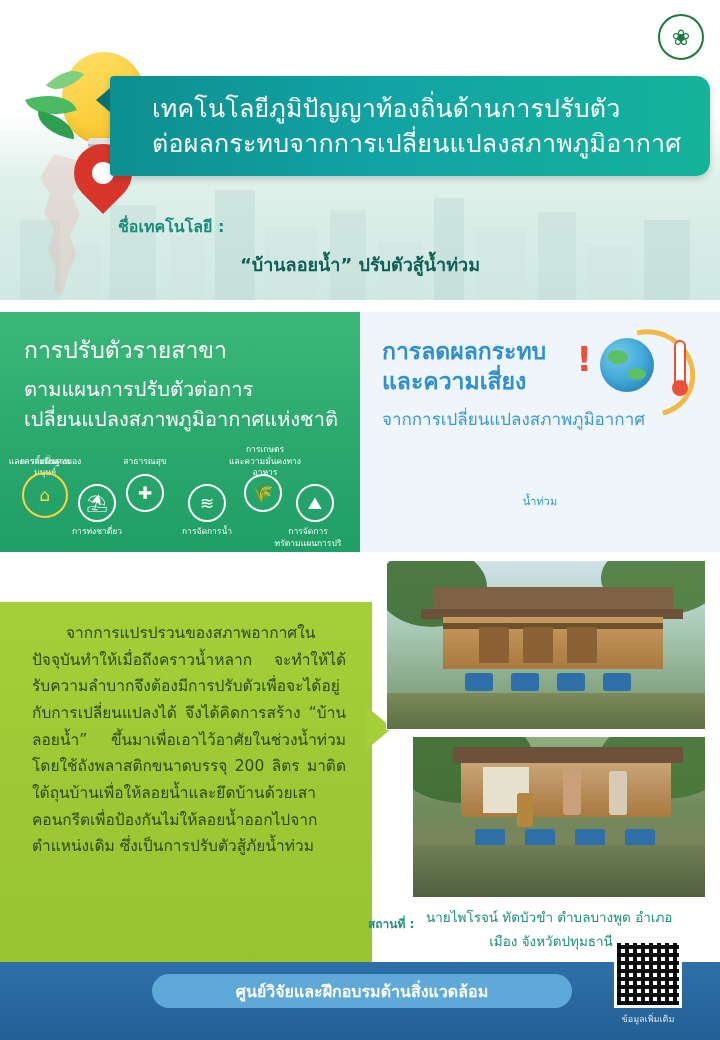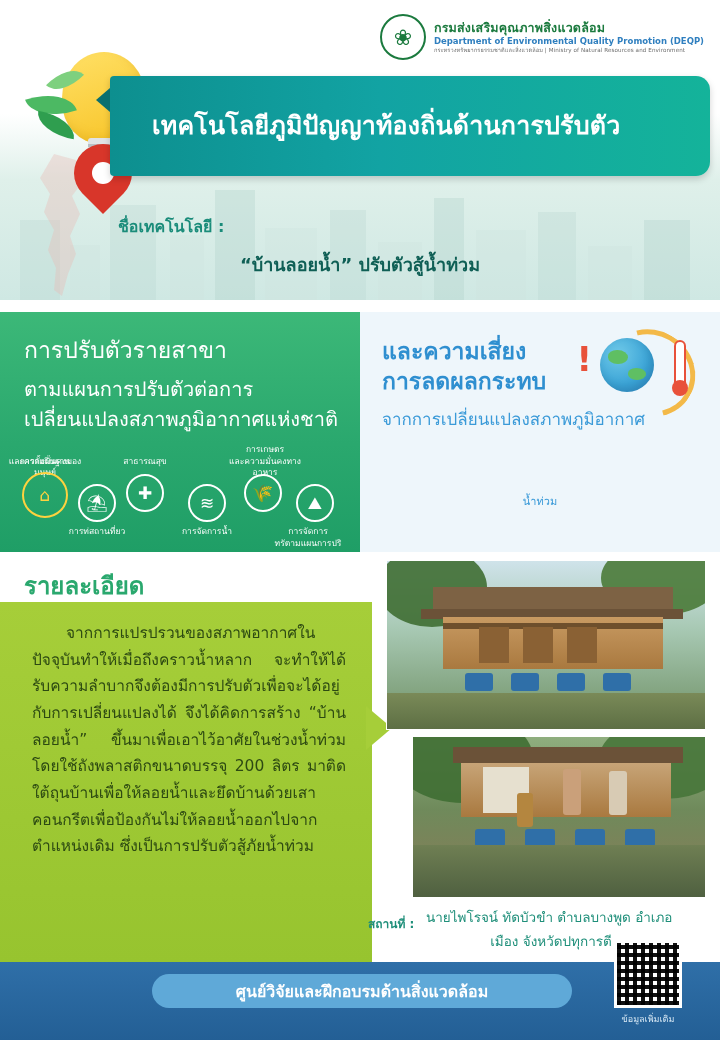--- a/index.html
+++ b/index.html
@@ -48,21 +48,21 @@
     box-shadow: 0 3px 7px rgba(0,0,0,.18);
     display: flex; flex-direction: column; justify-content: center;
     padding-left: 42px;
   }
   .title-ribbon:after {
     content: ""; position: absolute; left: -14px; top: 12px;
     width: 0; height: 0; border-top: 12px solid transparent;
     border-bottom: 12px solid transparent; border-right: 14px solid #0a6f6f;
   }
   .title-line {
-    color: #ffffff; font-size: 25px; font-weight: bold;
+    color: #ffffff; font-size: 25px; font-weight: normal;
     letter-spacing: .2px; line-height: 1.42; white-space: nowrap;
   }
 
   
   .bulb-wrap { position: absolute; left: 24px; top: 52px; width: 130px; height: 150px; }
   .bulb {
     position: absolute; left: 38px; top: 0; width: 84px; height: 92px;
     background: linear-gradient(160deg,#ffe066 0%, #f7c325 100%);
     border-radius: 50% 50% 46% 46%;
     box-shadow: inset -4px -6px 10px rgba(200,140,0,.25);
@@ -284,29 +284,25 @@
       <div class="bulb-base"></div>
       <div class="leaf l3"></div>
       <div class="leaf l1"></div>
       <div class="leaf l2"></div>
       <div class="pin"></div>
       <div class="pin-dot"></div>
     </div>
 
     <div class="deqp-logo">
       <div class="deqp-seal">❀</div>
-      <div class="deqp-text">
-        <div class="deqp-th">กรมส่งเสริมคุณภาพสิ่งแวดล้อม</div>
-        <div class="deqp-en">Department of Environmental Quality Promotion (DEQP)</div>
-        <div class="deqp-sub">กระทรวงทรัพยากรธรรมชาติและสิ่งแวดล้อม | Ministry of Natural Resources and Environment</div>
-      </div>
     </div>
 
     <div class="title-ribbon">
       <div class="title-line">เทคโนโลยีภูมิปัญญาท้องถิ่นด้านการปรับตัว</div>
+      <div class="title-line">ต่อผลกระทบจากการเปลี่ยนแปลงสภาพภูมิอากาศ</div>
     </div>
   </div>
 
   <div class="techname">
     <div class="techname-label">ชื่อเทคโนโลยี :</div>
     <div class="techname-value">“บ้านลอยน้ำ” ปรับตัวสู้น้ำท่วม</div>
   </div>
 
   <div class="panel-left">
     <h2>การปรับตัวรายสาขา</h2>
@@ -314,21 +310,21 @@
   </div>
 
   <div class="iconstrip">
     <div class="icon-cap" style="left:6px; top:16px; width:78px;">การตั้งถิ่นฐาน</div>
     <div class="icon-cap" style="left:2px; top:16px; width:86px;">และความมั่นคงของมนุษย์</div>
     <div class="ic hl" style="left:22px; top:32px; width:46px; height:46px;">⌂</div>
 
     <div class="icon-cap" style="left:108px; top:16px; width:74px;">สาธารณสุข</div>
     <div class="ic" style="left:126px; top:34px;">✚</div>
 
-    <div class="icon-cap" style="left:58px; top:86px; width:78px;">การท่สถานที่ยว</div>
+    <div class="icon-cap" style="left:58px; top:86px; width:78px;">การท่งชาตี่ยว</div>
     <div class="ic" style="left:78px; top:44px;">⛱</div>
 
     <div class="icon-cap" style="left:168px; top:86px; width:78px;">การจัดการน้ำ</div>
     <div class="ic" style="left:188px; top:44px;">≋</div>
 
     <div class="icon-cap" style="left:226px; top:4px; width:78px;">การเกษตร</div>
     <div class="icon-cap" style="left:218px; top:16px; width:94px;">และความมั่นคงทางอาหาร</div>
     <div class="ic" style="left:244px; top:34px;">🌾</div>
 
     <div class="icon-cap" style="left:262px; top:86px; width:92px;">การจัดการ</div>
@@ -340,27 +336,26 @@
     <div class="arrow-cycle"></div>
     <div class="globe-icon">
       <div class="globe-land" style="left:8px; top:12px; width:20px; height:14px;"></div>
       <div class="globe-land" style="left:28px; top:30px; width:18px; height:12px;"></div>
     </div>
     <div class="excl">!</div>
     <div class="thermo">
         <div class="bulb-t"></div>
       </div>
 
+    <h2>การลดผลกระทบ</h2>
     <h2>และความเสี่ยง</h2>
-    <h2>การลดผลกระทบ</h2>
     <p>จากการเปลี่ยนแปลงสภาพภูมิอากาศ</p>
     <div class="risk-word">น้ำท่วม</div>
   </div>
 
-  <div class="details-head">รายละเอียด</div>
   <div class="details-box">
     <p>จากการแปรปรวนของสภาพอากาศในปัจจุบันทำให้เมื่อถึงคราวน้ำหลาก จะทำให้ได้รับความลำบากจึงต้องมีการปรับตัวเพื่อจะได้อยู่กับการเปลี่ยนแปลงได้ จึงได้คิดการสร้าง “บ้านลอยน้ำ” ขึ้นมาเพื่อเอาไว้อาศัยในช่วงน้ำท่วม โดยใช้ถังพลาสติกขนาดบรรจุ 200 ลิตร มาติดใต้ถุนบ้านเพื่อให้ลอยน้ำและยึดบ้านด้วยเสาคอนกรีตเพื่อป้องกันไม่ให้ลอยน้ำออกไปจากตำแหน่งเดิม ซึ่งเป็นการปรับตัวสู้ภัยน้ำท่วม</p>
   </div>
   <div class="details-arrow"></div>
 
   <div class="photo photo1">
     <div class="ph-sky"></div>
     <div class="ph-tree" style="left:-10px; top:-14px; width:110px; height:80px; background:#3f6e33;"></div>
     <div class="ph-tree" style="right:-16px; top:-20px; width:120px; height:74px; background:#4a7a38;"></div>
     <div class="ph-roof" style="left:46px; top:26px; width:240px; height:26px; background:#7d6244;"></div>
@@ -390,21 +385,21 @@
     <div class="ph-barrel" style="left:62px; top:92px; width:30px; height:18px;"></div>
     <div class="ph-barrel" style="left:112px; top:92px; width:30px; height:18px;"></div>
     <div class="ph-barrel" style="left:162px; top:92px; width:30px; height:18px;"></div>
     <div class="ph-barrel" style="left:212px; top:92px; width:30px; height:18px;"></div>
     <div class="ph-water" style="height:52px; background:linear-gradient(180deg,#6f7f53 0%, #4f6040 100%);"></div>
   </div>
 
   <div class="loc">
     <div class="loc-label">สถานที่ :</div>
     <div class="loc-line1">นายไพโรจน์ ทัดบัวขำ ตำบลบางพูด อำเภอ</div>
-    <div class="loc-line2">เมือง จังหวัดปทุการตี</div>
+    <div class="loc-line2">เมือง จังหวัดปทุมธานี</div>
   </div>
 
   <div class="footer-band">
     <div class="footer-pill">ศูนย์วิจัยและฝึกอบรมด้านสิ่งแวดล้อม</div>
   </div>
   <div class="qr">
     <div class="qr-inner"></div>
   </div>
   <div class="qr-caption">ข้อมูลเพิ่มเติม</div>
 

